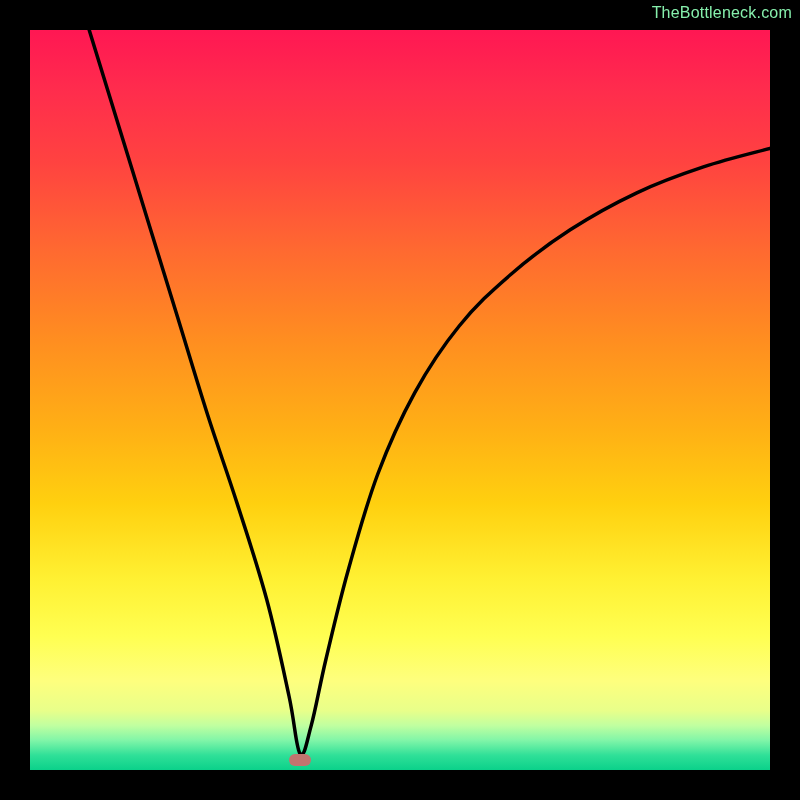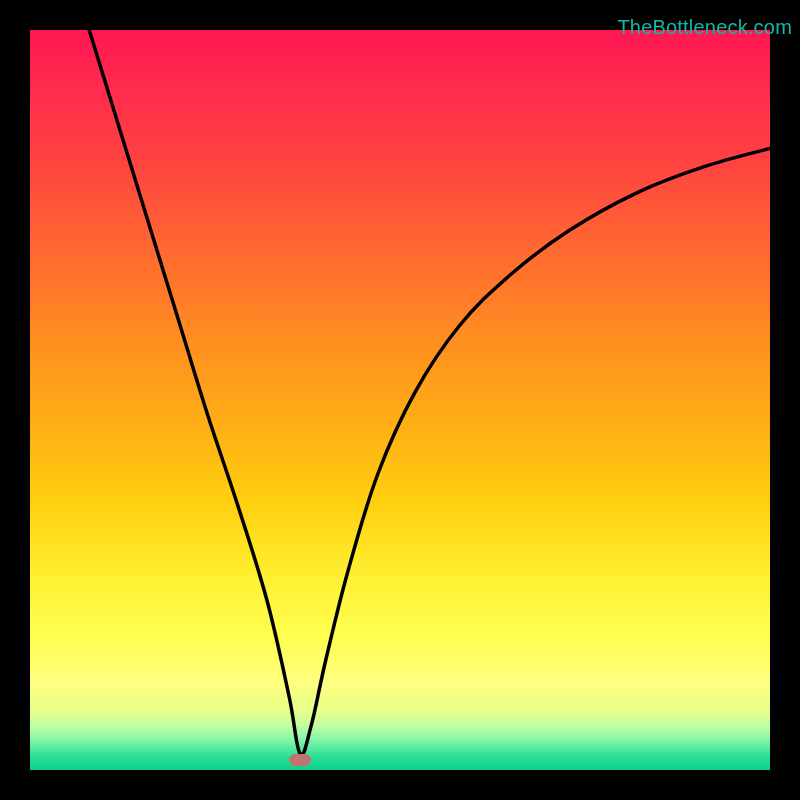--- a/index.html
+++ b/index.html
@@ -21,23 +21,23 @@
       #ffff52 82%,
       #feff7e 88%,
       #e8ff8a 92%,
       #c0ffa0 94%,
       #80f5a8 96%,
       #30e098 98%,
       #0bd18a 100%);
   }
   .watermark {
     position: absolute;
-    top: 16px; right: 8px;
-    color: #14b8a6;
-    font-size: 20px;
+    top: 4px; right: 8px;
+    color: #86efac;
+    font-size: 16px;
     letter-spacing: 0.2px;
     z-index: 5;
   }
   svg.curve {
     position: absolute; left: 0; top: 0;
     width: 740px; height: 740px;
     z-index: 2;
   }
   .minmark {
     position: absolute;

